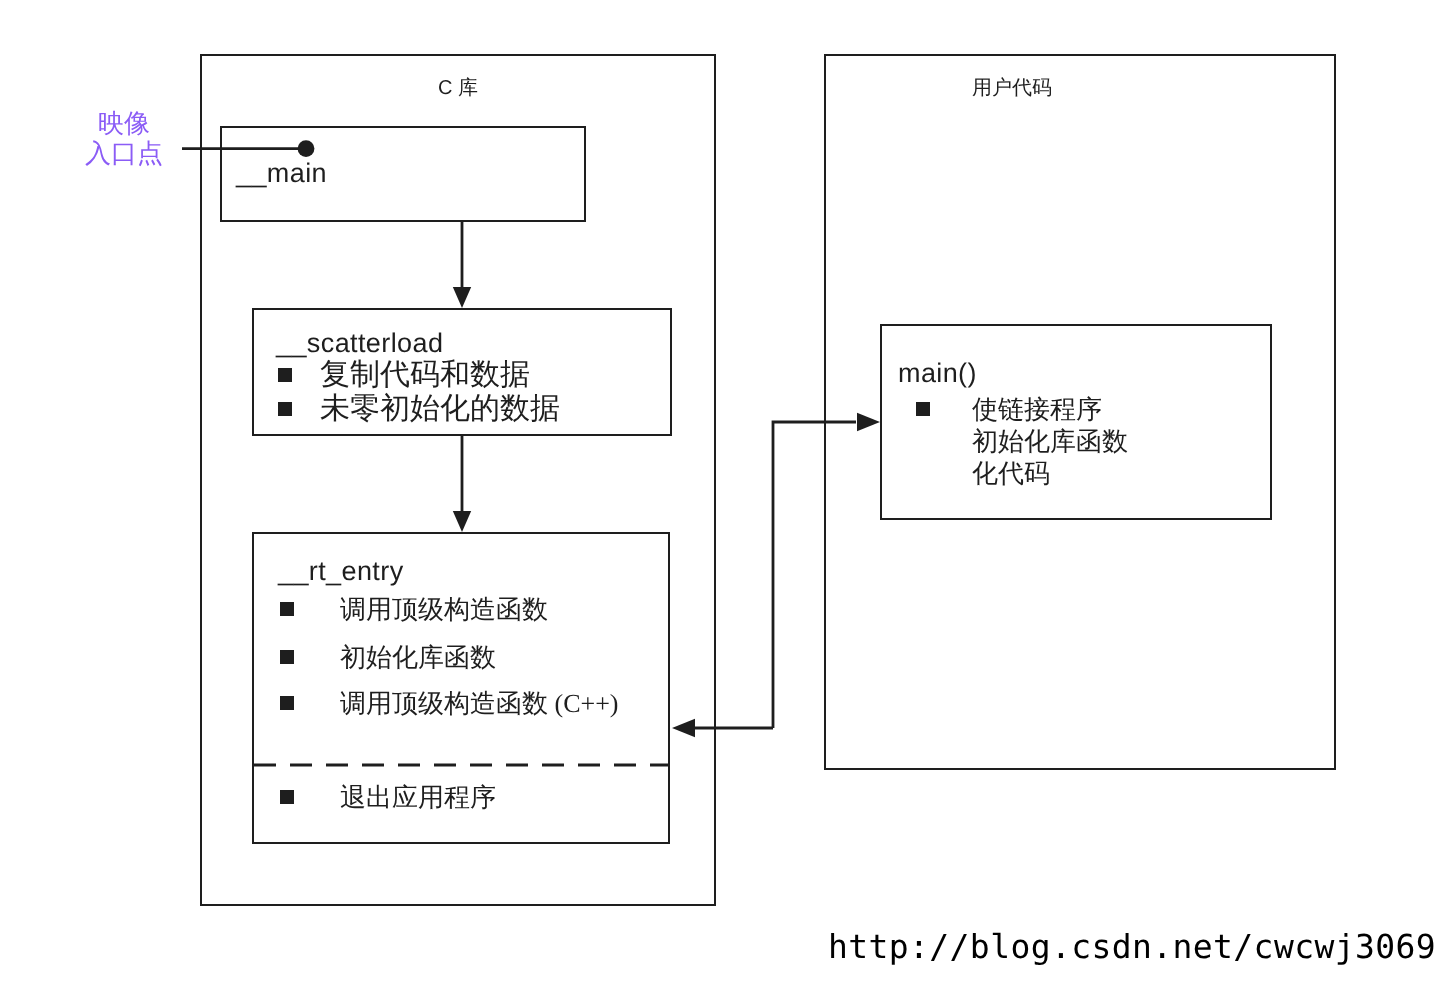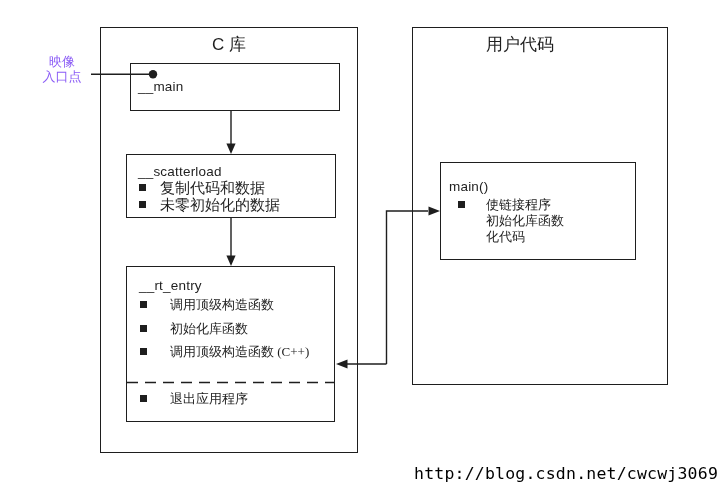--- a/index.html
+++ b/index.html
@@ -15,35 +15,35 @@
   .panel {
     position: absolute;
     border: 1.6px solid #1e1e1e;
     background: #ffffff;
     box-sizing: border-box;
   }
   #left-panel  { left: 100px; top: 27px; width: 258px; height: 426px; }
   #right-panel { left: 412px; top: 27px; width: 256px; height: 358px; }
   .panel-title {
     position: absolute;
-    font-size: 17px;
+    font-size: 10px;
     line-height: 16px;
     white-space: nowrap;
     font-family: "Liberation Sans", "DejaVu Sans", sans-serif;
   }
   #left-panel .panel-title  { left: 0; right: 0; top: 9px; text-align: center; }
   #right-panel .panel-title { left: 73px; top: 9px; }
   .box {
     position: absolute;
     border: 1.5px solid #1e1e1e;
     background: #ffffff;
     box-sizing: border-box;
   }
   
-  #box-main        { left: 130px; top: 63px;  width: 210px; height: 48px; }
+  #box-main        { left: 110px; top: 63px;  width: 183px; height: 48px; }
   #box-scatterload { left: 126px; top: 154px; width: 210px; height: 64px; padding-left: 35px; }
   #box-rt-entry    { left: 126px; top: 266px; width: 209px; height: 156px; }
   #box-main-fn     { left: 440px; top: 162px; width: 196px; height: 98px; }
   .code-title {
     position: absolute;
     font-size: 13.5px;
     line-height: 14px;
     letter-spacing: 0.2px;
     white-space: nowrap;
     font-family: "Liberation Sans", "DejaVu Sans", sans-serif;

